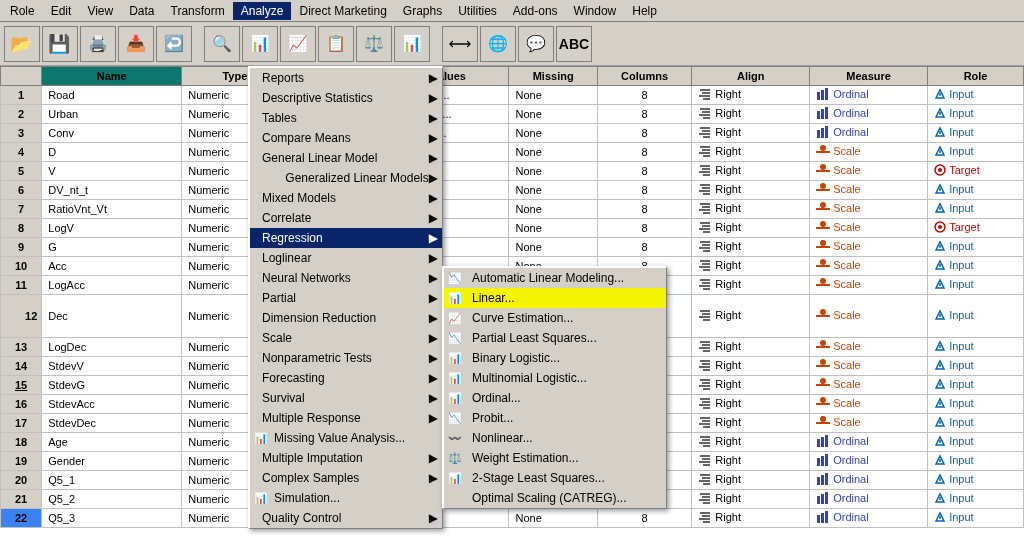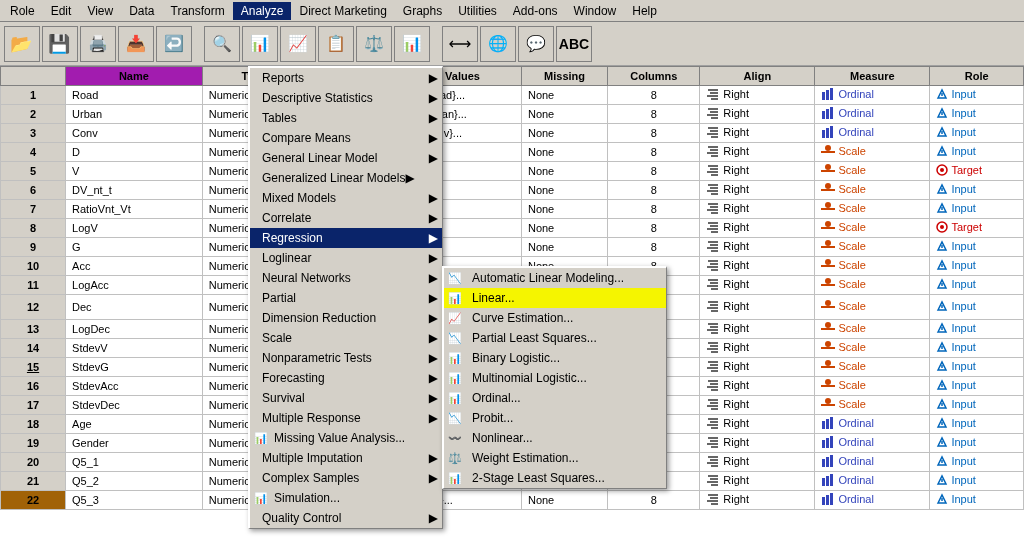--- a/index.html
+++ b/index.html
@@ -46,21 +46,21 @@
   <button style="width:36px;height:36px;background:#d4d0c8;border:1px solid #808080;cursor:pointer;font-size:14px;font-weight:bold;">ABC</button>
 </div>
 
 <div style="display:flex; height:487px; position:relative; overflow:hidden;">
 
   <div style="flex:1; overflow:auto; background:white;">
     <table style="border-collapse:collapse; width:100%; font-size:11px;">
       <thead>
         <tr>
           <th style="background:#d4d0c8;border:1px solid #808080;padding:3px 4px;min-width:28px;"></th>
-          <th style="background:#a21caf;border:1px solid #808080;padding:3px 8px;min-width:95px;">Name</th>
+          <th style="background:#0f766e;border:1px solid #808080;padding:3px 8px;min-width:95px;">Name</th>
           <th style="background:#d4d0c8;border:1px solid #808080;padding:3px 8px;min-width:72px;">Type</th>
           <th style="background:#d4d0c8;border:1px solid #808080;padding:3px 8px;min-width:68px;">Label</th>
           <th style="background:#d4d0c8;border:1px solid #808080;padding:3px 8px;min-width:82px;">Values</th>
           <th style="background:#d4d0c8;border:1px solid #808080;padding:3px 8px;min-width:60px;">Missing</th>
           <th style="background:#d4d0c8;border:1px solid #808080;padding:3px 8px;min-width:55px;">Columns</th>
           <th style="background:#d4d0c8;border:1px solid #808080;padding:3px 8px;min-width:80px;">Align</th>
           <th style="background:#d4d0c8;border:1px solid #808080;padding:3px 8px;min-width:80px;">Measure</th>
           <th style="background:#d4d0c8;border:1px solid #808080;padding:3px 8px;min-width:65px;">Role</th>
         </tr>
       </thead>
@@ -480,21 +480,21 @@
       <span style="display:inline-flex;align-items:center;gap:3px;">
                 <svg width="12" height="12" viewBox="0 0 12 12">
                   <polygon points="2,10 6,2 10,10" fill="none" stroke="#0066bb" stroke-width="1.5"></polygon>
                   <line x1="6" y1="5" x2="6" y2="8" stroke="#0066bb" stroke-width="1.5"></line>
                 </svg>
                 <span style="color:#0066bb;">Input</span>
               </span>
     </td>
   </tr>
           <tr>
-    <td style="background:#d4d0c8;border:1px solid #c0c0c0;padding:6px 4px;text-align:center;font-weight:bold;">12</td>
+    <td style="background:#d4d0c8;border:1px solid #c0c0c0;padding:15px 4px;text-align:right;font-weight:bold;">12</td>
     <td style="border:1px solid #c0c0c0;padding:2px 6px;">Dec</td>
     <td style="border:1px solid #c0c0c0;padding:2px 6px;">Numeric</td>
     <td style="border:1px solid #c0c0c0;padding:2px 6px;"></td>
     <td style="border:1px solid #c0c0c0;padding:2px 6px;">None</td>
     <td style="border:1px solid #c0c0c0;padding:2px 6px;">None</td>
     <td style="border:1px solid #c0c0c0;padding:2px 6px;text-align:center;">8</td>
     <td style="border:1px solid #c0c0c0;padding:2px 6px;">
       <span style="display:inline-flex;align-items:center;gap:3px;">
         <svg width="14" height="12" viewBox="0 0 14 12">
                   <line x1="2" y1="2" x2="12" y2="2" stroke="#333" stroke-width="1.5"></line>
@@ -864,21 +864,21 @@
       <span style="display:inline-flex;align-items:center;gap:3px;">
                 <svg width="12" height="12" viewBox="0 0 12 12">
                   <polygon points="2,10 6,2 10,10" fill="none" stroke="#0066bb" stroke-width="1.5"></polygon>
                   <line x1="6" y1="5" x2="6" y2="8" stroke="#0066bb" stroke-width="1.5"></line>
                 </svg>
                 <span style="color:#0066bb;">Input</span>
               </span>
     </td>
   </tr>
           <tr>
-    <td style="background:#a16207;border:1px solid #c0c0c0;padding:2px 16px;text-align:center;font-weight:bold;">22</td>
+    <td style="background:#3b82f6;border:1px solid #c0c0c0;padding:2px 4px;text-align:center;font-weight:bold;">22</td>
     <td style="border:1px solid #c0c0c0;padding:2px 6px;">Q5_3</td>
     <td style="border:1px solid #c0c0c0;padding:2px 6px;">Numeric</td>
     <td style="border:1px solid #c0c0c0;padding:2px 6px;"></td>
     <td style="border:1px solid #c0c0c0;padding:2px 6px;">{0, oxi}...</td>
     <td style="border:1px solid #c0c0c0;padding:2px 6px;">None</td>
     <td style="border:1px solid #c0c0c0;padding:2px 6px;text-align:center;">8</td>
     <td style="border:1px solid #c0c0c0;padding:2px 6px;">
       <span style="display:inline-flex;align-items:center;gap:3px;">
         <svg width="14" height="12" viewBox="0 0 14 12">
                   <line x1="2" y1="2" x2="12" y2="2" stroke="#333" stroke-width="1.5"></line>
@@ -928,21 +928,21 @@
         <span>▶</span>
     </div>
     <div style="padding:3px 4px 3px 12px; cursor:pointer; font-size:12px; display:flex; justify-content:space-between; align-items:center; white-space:nowrap;">
       <span>Compare Means</span>
         <span>▶</span>
     </div>
     <div style="padding:3px 4px 3px 12px; cursor:pointer; font-size:12px; display:flex; justify-content:space-between; align-items:center; white-space:nowrap;">
       <span>General Linear Model</span>
         <span>▶</span>
     </div>
-    <div style="padding:3px 4px 3px 12px; cursor:pointer; font-size:12px; display:flex; justify-content:flex-start; align-items:center; white-space:nowrap;">
+    <div style="padding:3px 4px 3px 12px; cursor:pointer; font-size:12px; display:flex; justify-content:flex-end; align-items:center; white-space:nowrap;">
       <span>Generalized Linear Models</span>
         <span>▶</span>
     </div>
     <div style="padding:3px 4px 3px 12px; cursor:pointer; font-size:12px; display:flex; justify-content:space-between; align-items:center; white-space:nowrap;">
       <span>Mixed Models</span>
         <span>▶</span>
     </div>
     <div style="padding:3px 4px 3px 12px; cursor:pointer; font-size:12px; display:flex; justify-content:space-between; align-items:center; white-space:nowrap;">
       <span>Correlate</span>
         <span>▶</span>
@@ -1059,18 +1059,22 @@
       <div style="padding:3px 8px 3px 28px; cursor:pointer; font-size:12px; display:flex; align-items:center; white-space:nowrap; position:relative;">
         <span style="position:absolute;left:4px;font-size:11px;color:#0055aa;">⚖️</span>
         <span>Weight Estimation...</span>
       </div>
 
       <div style="padding:3px 8px 3px 28px; cursor:pointer; font-size:12px; display:flex; align-items:center; white-space:nowrap; position:relative;">
         <span style="position:absolute;left:4px;font-size:11px;color:#0055aa;">📊</span>
         <span>2-Stage Least Squares...</span>
       </div>
 
+      <div style="padding:3px 8px 3px 28px; cursor:pointer; font-size:12px; display:flex; align-items:center; white-space:nowrap; position:relative;">
+        <span style="position:absolute;left:4px;font-size:11px;"></span>
+        <span>Optimal Scaling (CATREG)...</span>
+      </div>
 
     </div>
 
   </div>
 
 </div>
 
 </body></html>

